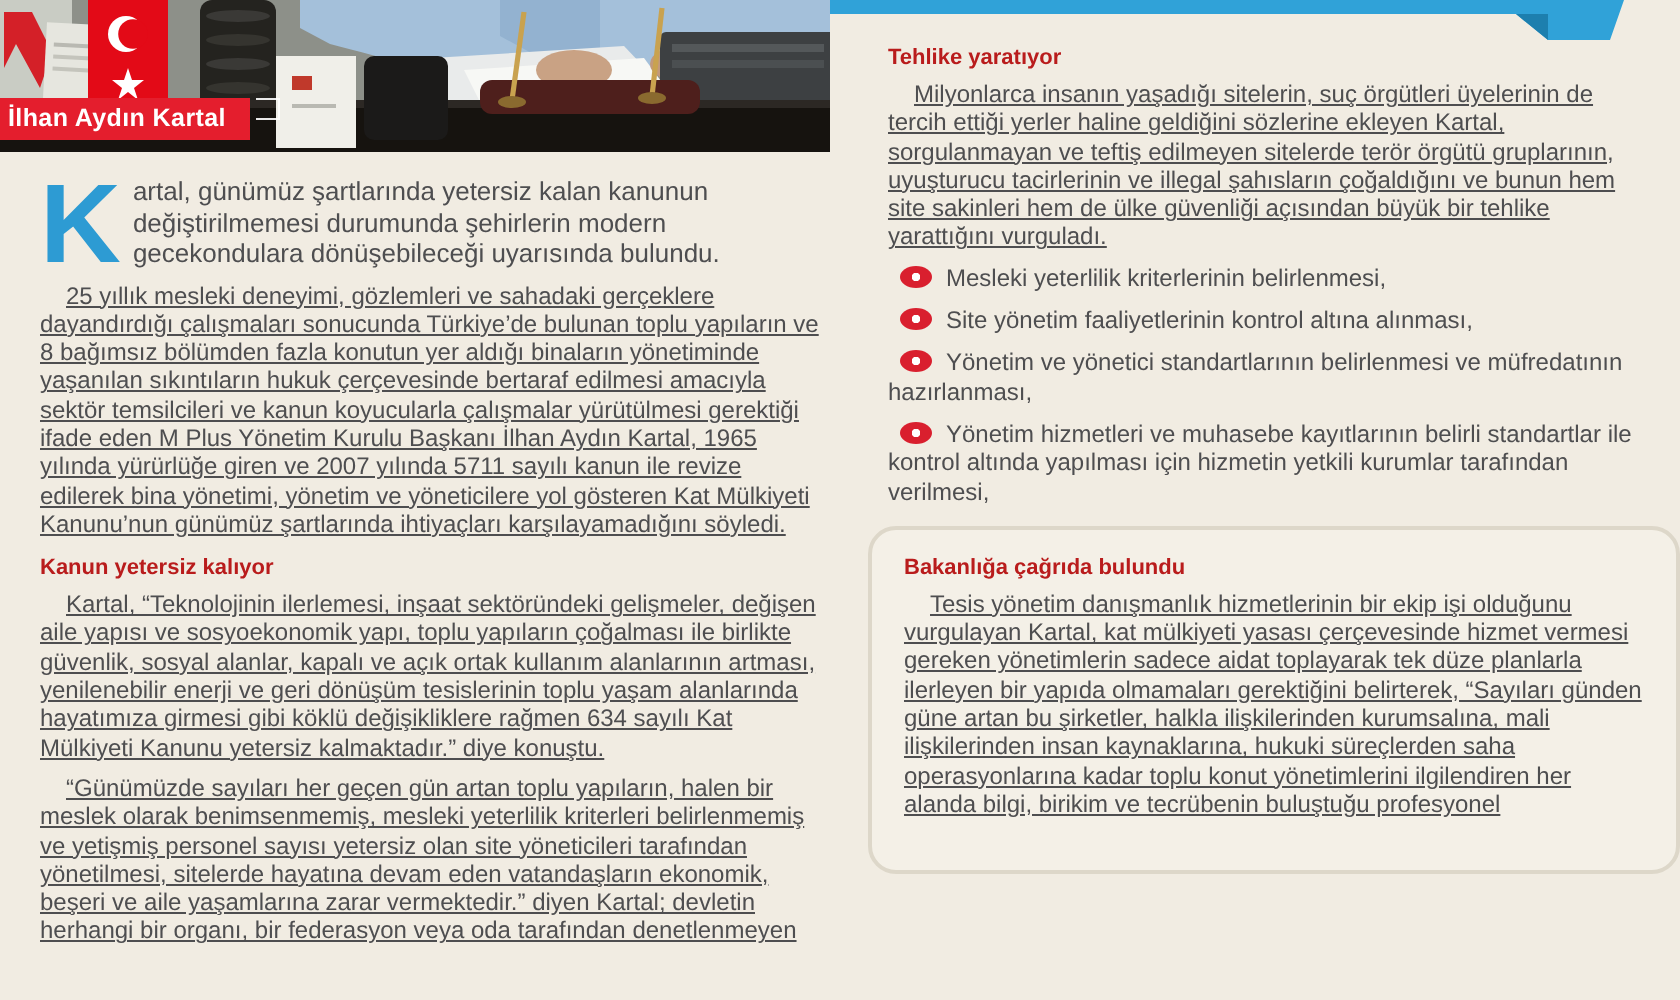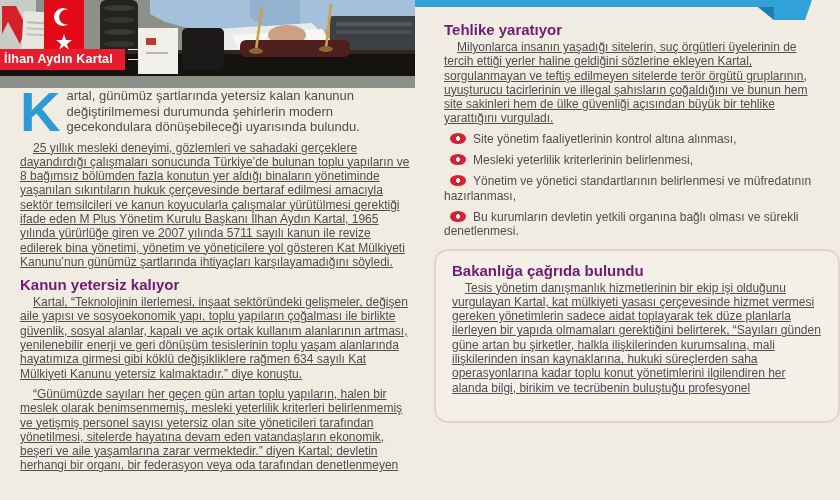--- a/index.html
+++ b/index.html
@@ -3,21 +3,21 @@
 <meta charset="utf-8">
 <style>
   html,body{margin:0;padding:0;}
   body{
     width:840px;height:500px;overflow:hidden;position:relative;
     background:#f1ece2;
     font-family:"Liberation Sans","DejaVu Sans",sans-serif;
     color:#4e4e50;
   }
   
-  .photo-wrap{position:absolute;left:0;top:0;width:415px;height:88px;overflow:hidden;background:#8d9089;}
+  .photo-wrap{position:absolute;left:0;top:0;width:415px;height:76px;overflow:hidden;background:#8d9089;}
   .photo-wrap svg{display:block;}
   .name-ribbon{
     position:absolute;left:-12px;top:49px;height:15px;
     background:#e41e2d;color:#fff;font-weight:bold;font-size:12.5px;line-height:15px;
     padding:3px 12px 3px 16px;letter-spacing:.2px;white-space:nowrap;
   }
   .ribbon-tab{
     position:absolute;right:-15px;top:0px;width:11px;height:9px;
     border:1.5px solid rgba(255,255,255,.9);border-left:none;background:transparent;
   }
@@ -28,21 +28,21 @@
   .col-left{left:20px;top:88px;width:392px;}
   .col-right{left:444px;top:14px;width:384px;}
   p{margin:0 0 6px 0;}
   p.indent{text-indent:13px;text-decoration:underline;}
   .lead{font-size:13px;line-height:15.5px;}
   .dropcap{
     float:left;color:#2d9bd3;font-weight:bold;font-size:56px;line-height:42px;
     margin:3px 6px 0 0;font-family:"Liberation Sans",sans-serif;
   }
   h3.sub{
-    color:#701a75;font-size:15px;line-height:15px;font-weight:bold;
+    color:#b91c1c;font-size:11px;line-height:15px;font-weight:bold;
     margin:8px 0 3px 0;
   }
   
   ul.redlist{list-style:none;margin:2px 0 4px 0;padding:0;}
   ul.redlist li{margin:0 0 7px 0;text-indent:6px;}
   .red-dot{
     display:inline-block;width:16px;height:11px;border-radius:50%;
     background:radial-gradient(circle at 50% 50%, #ffffff 0 2.1px, #d91f2e 2.2px);
     margin-right:7px;vertical-align:-1px;
   }
@@ -143,23 +143,23 @@
   <h3 class="sub">Kanun yetersiz kalıyor</h3>
   <p class="indent">Kartal, “Teknolojinin ilerlemesi, inşaat sektöründeki gelişmeler, değişen aile yapısı ve sosyoekonomik yapı, toplu yapıların çoğalması ile birlikte güvenlik, sosyal alanlar, kapalı ve açık ortak kullanım alanlarının artması, yenilenebilir enerji ve geri dönüşüm tesislerinin toplu yaşam alanlarında hayatımıza girmesi gibi köklü değişikliklere rağmen 634 sayılı Kat Mülkiyeti Kanunu yetersiz kalmaktadır.” diye konuştu.</p>
   <p class="indent">“Günümüzde sayıları her geçen gün artan toplu yapıların, halen bir meslek olarak benimsenmemiş, mesleki yeterlilik kriterleri belirlenmemiş ve yetişmiş personel sayısı yetersiz olan site yöneticileri tarafından yönetilmesi, sitelerde hayatına devam eden vatandaşların ekonomik, beşeri ve aile yaşamlarına zarar vermektedir.” diyen Kartal; devletin herhangi bir organı, bir federasyon veya oda tarafından denetlenmeyen</p>
 </div>
 
 <div class="col col-right">
   <h3 class="sub">Tehlike yaratıyor</h3>
   <p class="indent">Milyonlarca insanın yaşadığı sitelerin, suç örgütleri üyelerinin de tercih ettiği yerler haline geldiğini sözlerine ekleyen Kartal, sorgulanmayan ve teftiş edilmeyen sitelerde terör örgütü gruplarının, uyuşturucu tacirlerinin ve illegal şahısların çoğaldığını ve bunun hem site sakinleri hem de ülke güvenliği açısından büyük bir tehlike yarattığını vurguladı.</p>
 
   <ul class="redlist">
+    <li><span class="red-dot"></span><span>Mesleki yeterlilik kriterlerinin belirlenmesi,</span></li>
     <li><span class="red-dot"></span><span>Site yönetim faaliyetlerinin kontrol altına alınması,</span></li>
-    <li><span class="red-dot"></span><span>Mesleki yeterlilik kriterlerinin belirlenmesi,</span></li>
     <li><span class="red-dot"></span><span>Yönetim ve yönetici standartlarının belirlenmesi ve müfredatının hazırlanması,</span></li>
-    <li><span class="red-dot"></span><span>Bu kurumların devletin yetkili organına bağlı olması ve sürekli denetlenmesi.</span></li>
+    <li><span class="red-dot"></span><span>Yönetim hizmetleri ve muhasebe kayıtlarının belirli standartlar ile kontrol altında yapılması için hizmetin yetkili kurumlar tarafından verilmesi,</span></li>
   </ul>
 
   <div class="callout">
     <h3 class="sub">Bakanlığa çağrıda bulundu</h3>
     <p class="indent">Tesis yönetim danışmanlık hizmetlerinin bir ekip işi olduğunu vurgulayan Kartal, kat mülkiyeti yasası çerçevesinde hizmet vermesi gereken yönetimlerin sadece aidat toplayarak tek düze planlarla ilerleyen bir yapıda olmamaları gerektiğini belirterek, “Sayıları günden güne artan bu şirketler, halkla ilişkilerinden kurumsalına, mali ilişkilerinden insan kaynaklarına, hukuki süreçlerden saha operasyonlarına kadar toplu konut yönetimlerini ilgilendiren her alanda bilgi, birikim ve tecrübenin buluştuğu profesyonel</p>
   </div>
 </div>
 
 </body></html>

